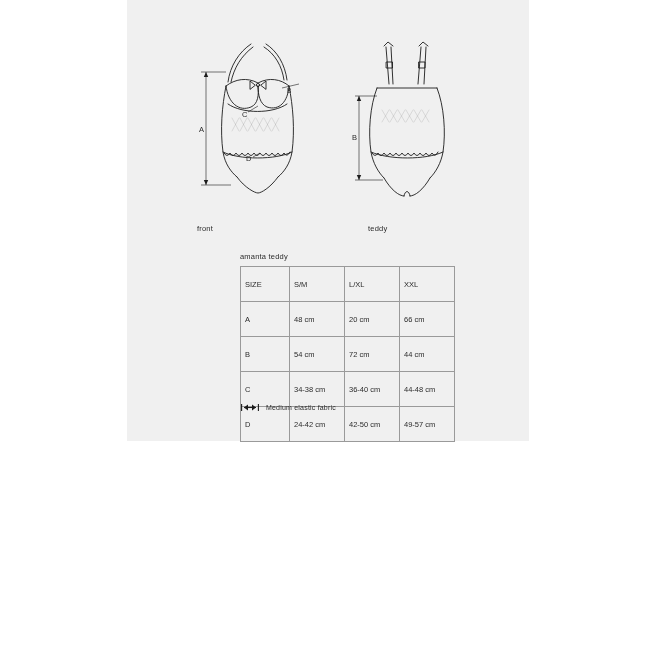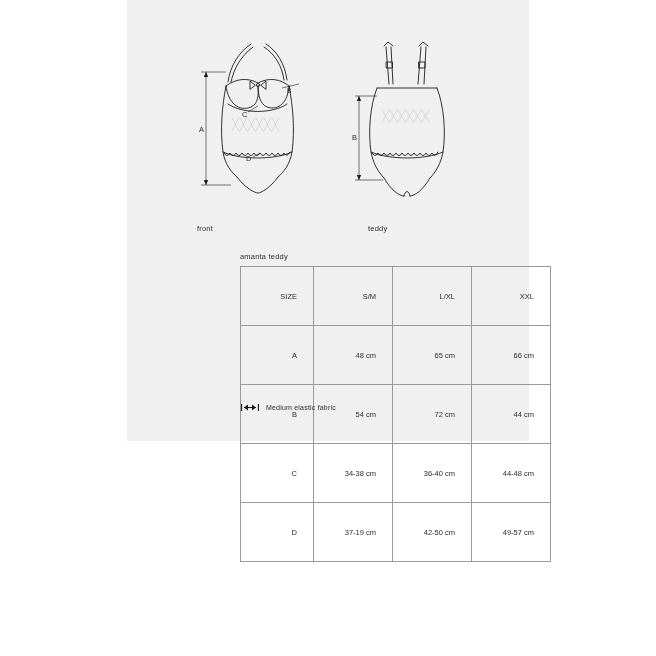--- a/index.html
+++ b/index.html
@@ -64,24 +64,24 @@
     left: 240px;
     top: 266px;
     border-collapse: collapse;
     font-size: 7.5px;
     color: #2b2b2b;
   }
   #size-table td, #size-table th {
     border: 1px solid #9a9a9a;
     width: 46px;
     height: 26px;
-    text-align: right;
+    text-align: left;
     vertical-align: middle;
     font-weight: normal;
-    padding: 16px;
+    padding: 4px;
   }
   #size-table td:first-child, #size-table th:first-child { width: 40px; }
 
   
   #footnote {
     position: absolute;
     left: 240px;
     top: 403px;
     display: flex;
     align-items: center;
@@ -209,38 +209,38 @@
         <th>SIZE</th>
         <th>S/M</th>
         <th>L/XL</th>
         <th>XXL</th>
       </tr>
     </thead>
     <tbody>
       <tr>
         <td>A</td>
         <td>48 cm</td>
-        <td>65 cm</td>
+        <td>20 cm</td>
         <td>66 cm</td>
       </tr>
       <tr>
         <td>B</td>
         <td>54 cm</td>
         <td>72 cm</td>
         <td>44 cm</td>
       </tr>
       <tr>
         <td>C</td>
         <td>34-38 cm</td>
         <td>36-40 cm</td>
         <td>44-48 cm</td>
       </tr>
       <tr>
         <td>D</td>
-        <td>37-19 cm</td>
+        <td>24-42 cm</td>
         <td>42-50 cm</td>
         <td>49-57 cm</td>
       </tr>
     </tbody>
   </table>
 
   <div id="footnote">
     <svg width="20" height="9" viewBox="0 0 20 9">
       <g stroke="#1c1c1c" stroke-width="1.1" fill="#1c1c1c">
         <line x1="4" y1="4.5" x2="16" y2="4.5"></line>

